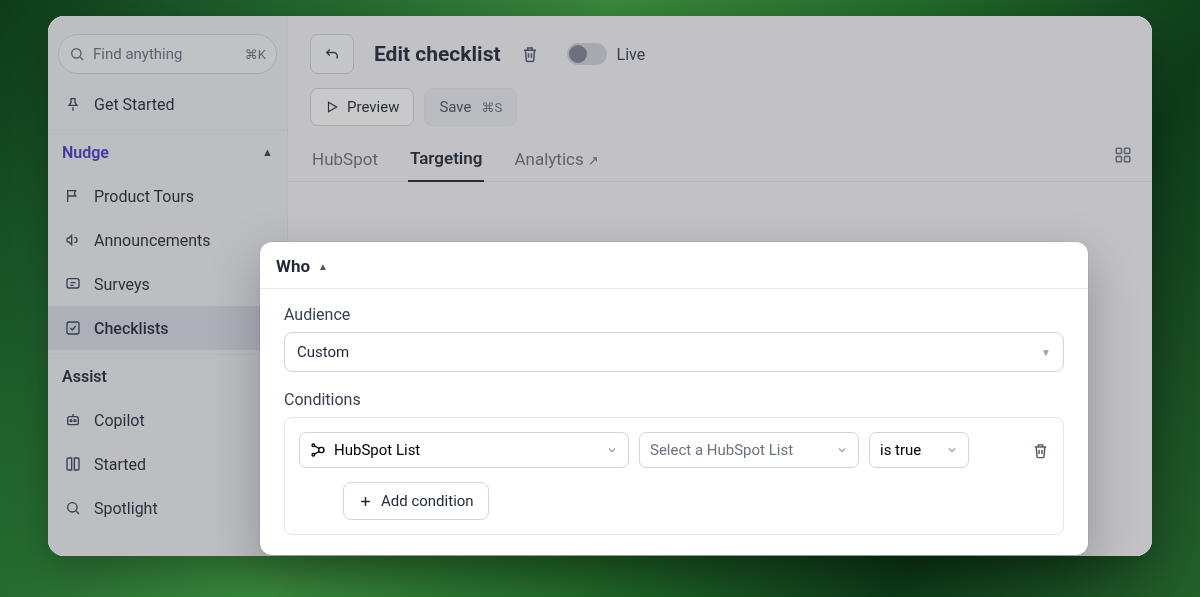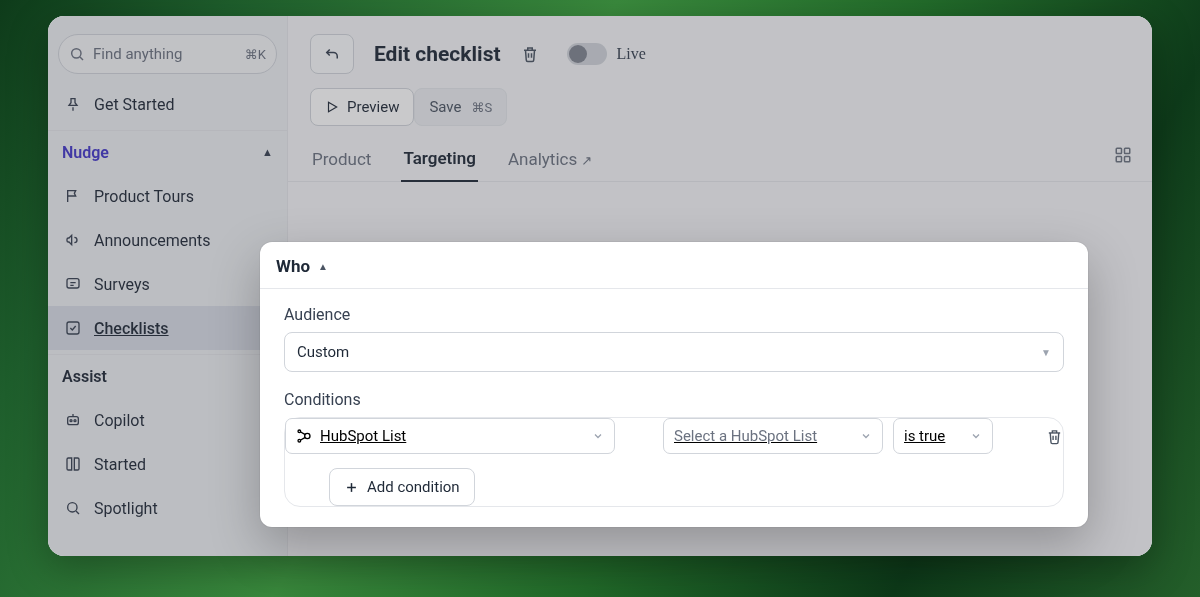--- a/index.html
+++ b/index.html
@@ -74,21 +74,20 @@
     height: 44px;
     padding: 0 14px;
     font-size: 16px;
     color: var(--gray-800);
     cursor: pointer;
   }
   .side-item .icon { width: 22px; display: flex; justify-content: center; margin-right: 10px; color: var(--gray-700); }
   .side-item.active {
     background: var(--active-bg);
     font-weight: 500;
-    text-decoration: underline;
   }
   .side-section-top {
     border-top: 1px solid var(--gray-200);
     margin-top: 4px;
     padding-top: 4px;
   }
 
   .section-header {
     display: flex;
     align-items: center;
@@ -152,20 +151,21 @@
     background: #808590;
     position: absolute;
     top: 2px; left: 2px;
   }
   .toggle-label { font-size: 16px; color: var(--gray-700); }
 
   .actionbar {
     display: flex;
     align-items: center;
     padding: 6px 22px 10px 22px;
+    gap: 10px;
   }
   .btn {
     height: 38px;
     border: 1px solid var(--gray-300);
     border-radius: 8px;
     padding: 0 14px;
     display: flex;
     align-items: center;
     gap: 8px;
     font-size: 15px;
@@ -261,23 +261,23 @@
     justify-content: space-between;
     font-size: 15px;
     color: var(--gray-800);
     cursor: pointer;
     background: #fff;
   }
   .select .caret { color: var(--gray-400); font-size: 10px; }
 
   .conditions-box {
     border: 1px solid var(--gray-200);
-    border-radius: 16px;
+    border-radius: 8px;
+    padding: 14px;
     margin-top: 8px;
-    text-decoration: underline;
   }
   .cond-row {
     display: flex;
     align-items: center;
     gap: 10px;
     margin-bottom: 14px;
   }
   .cond-select {
     height: 36px;
     border: 1px solid var(--gray-300);
@@ -287,21 +287,21 @@
     align-items: center;
     justify-content: space-between;
     font-size: 15px;
     cursor: pointer;
     background: #fff;
   }
   .cond-select .left { display: flex; align-items: center; gap: 8px; }
   .cond-select .caret { color: var(--gray-400); display: flex; }
   .cond-select.placeholder { color: var(--gray-500); }
   .cond-property { flex: 0 0 330px; }
-  .cond-value { flex: 0 0 220px; margin-left: 38px; }
+  .cond-value { flex: 0 0 220px; }
   .cond-op { flex: 0 0 100px; }
   .cond-trash { color: var(--gray-600); cursor: pointer; display: flex; margin-left: auto; }
 
   .add-cond {
     height: 38px;
     border: 1px solid var(--gray-300);
     border-radius: 8px;
     padding: 0 14px;
     display: inline-flex;
     align-items: center;
@@ -429,21 +429,21 @@
       </div>
       <div class="page-title">Edit checklist</div>
       <div class="trash-icon">
         <svg width="18" height="18" viewBox="0 0 24 24" fill="none" stroke="currentColor" stroke-width="2">
             <path d="M4 7h16"></path>
             <path d="M10 11v6M14 11v6"></path>
             <path d="M6 7l1 13a2 2 0 0 0 2 2h6a2 2 0 0 0 2-2l1-13"></path>
             <path d="M9 7V4h6v3"></path>
           </svg>
       </div>
-      <div style="display:flex;align-items:center;gap:10px;margin-left:8px;font-family:Liberation Serif, serif;">
+      <div style="display:flex;align-items:center;gap:10px;margin-left:8px;">
         <div class="toggle">
           <div class="knob"></div>
         </div>
         <span class="toggle-label">Live</span>
       </div>
     </div>
 
     <div class="actionbar">
       <div class="btn">
         <span class="icon">
@@ -453,21 +453,21 @@
         </span>
         <span>Preview</span>
       </div>
       <div class="btn save">
         <span>Save</span>
         <span class="shortcut">⌘S</span>
       </div>
     </div>
 
     <div class="tabbar">
-      <div class="tab">Product</div>
+      <div class="tab">HubSpot</div>
       <div class="tab active">Targeting</div>
       <div class="tab">
         <span>Analytics</span><span class="ext">↗</span>
       </div>
       <div class="grid-icon">
         <svg width="18" height="18" viewBox="0 0 24 24" fill="none" stroke="currentColor" stroke-width="2">
             <rect x="3" y="3" width="7" height="7" rx="1"></rect>
             <rect x="14" y="3" width="7" height="7" rx="1"></rect>
             <rect x="3" y="14" width="7" height="7" rx="1"></rect>
             <rect x="14" y="14" width="7" height="7" rx="1"></rect>

